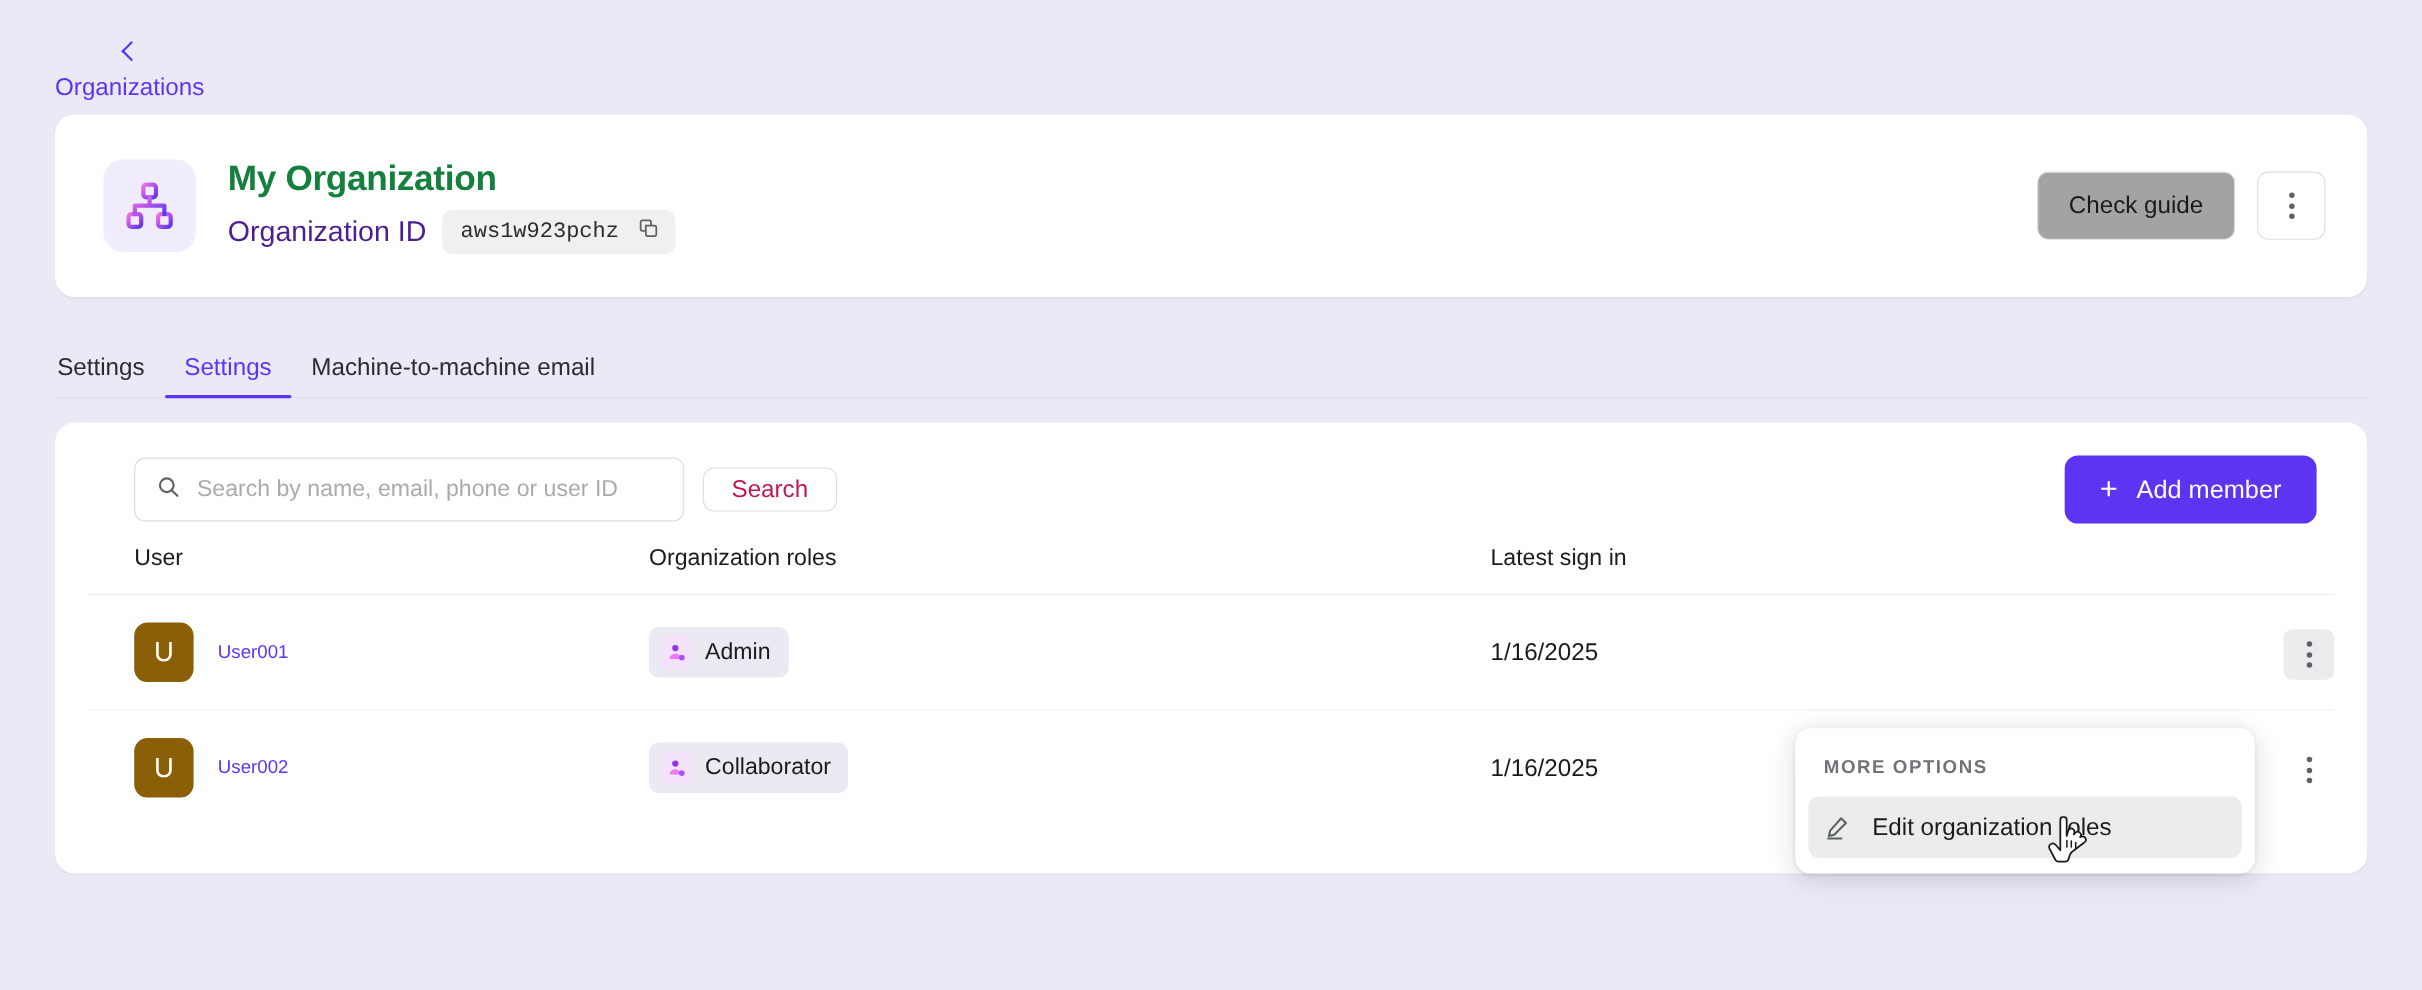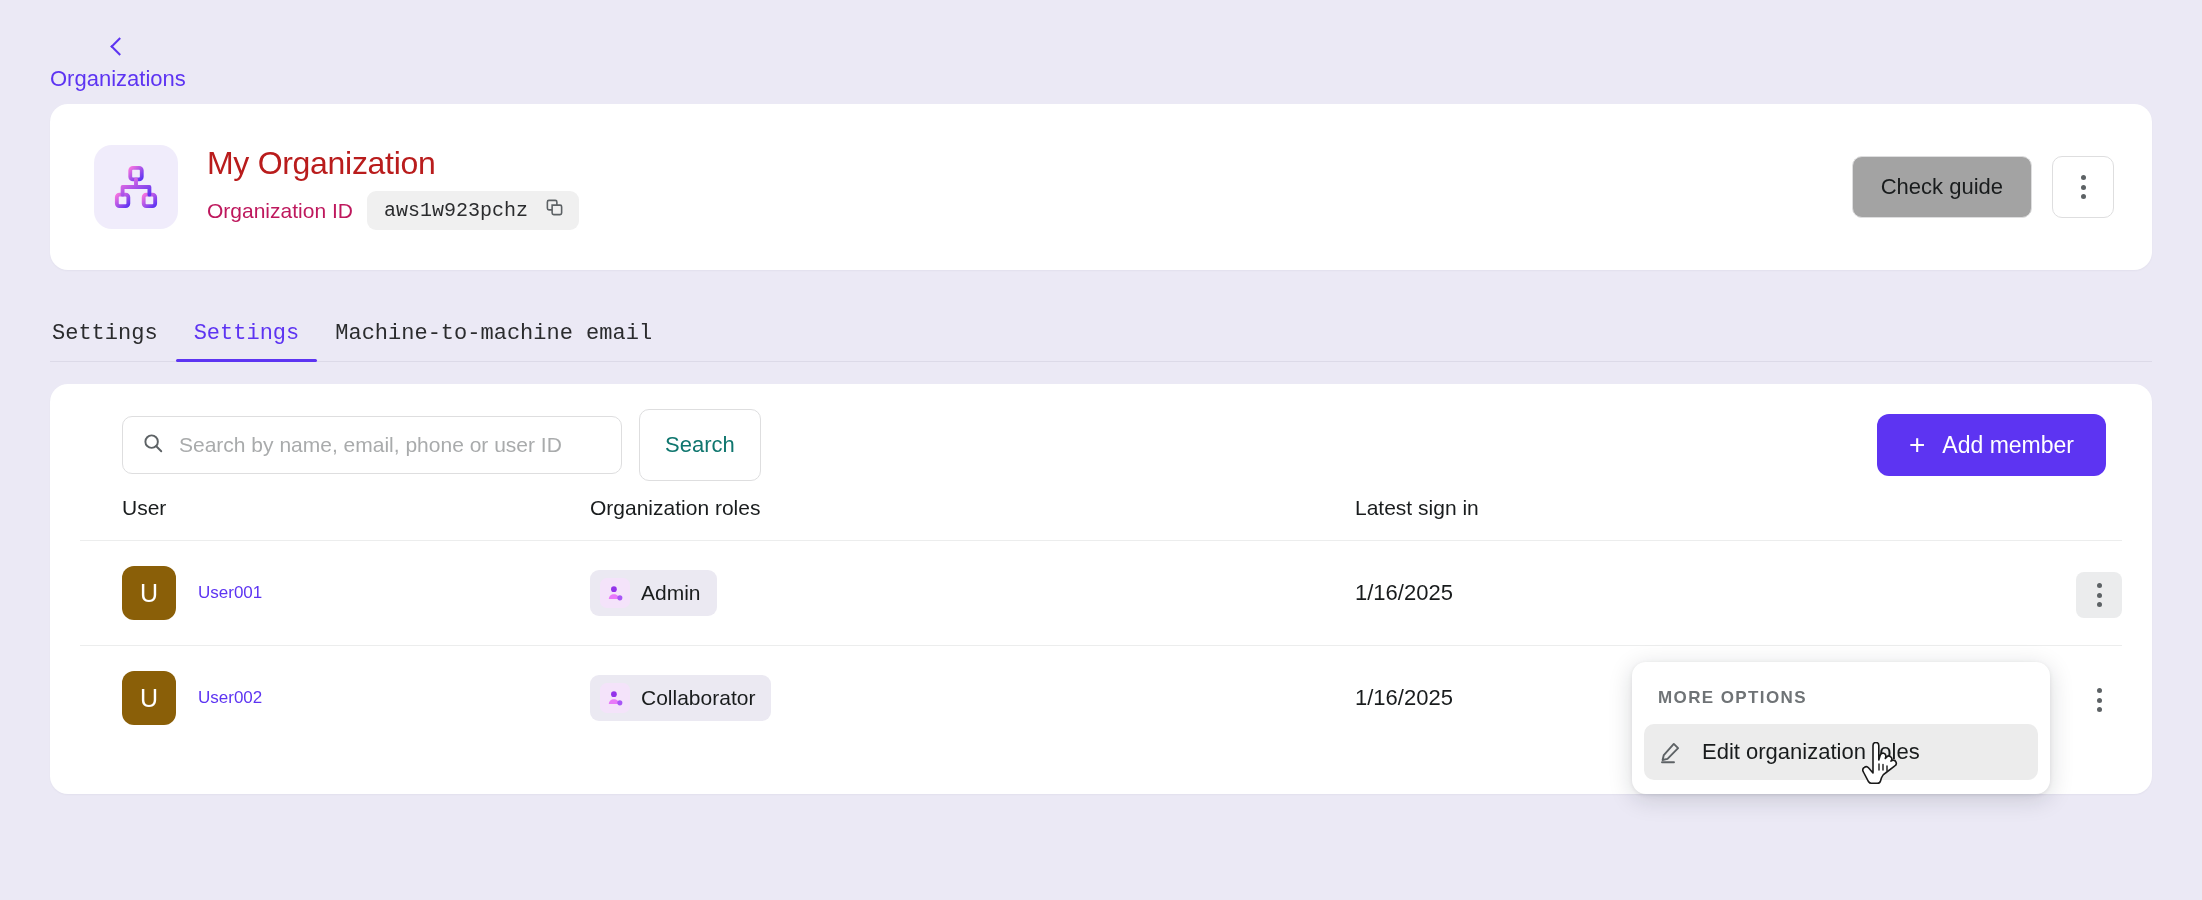--- a/index.html
+++ b/index.html
@@ -57,34 +57,34 @@
   .org-avatar {
     width: 84px; height: 84px;
     border-radius: 18px;
     background: #f0ecfb;
     display: flex; align-items: center; justify-content: center;
     flex: 0 0 auto;
   }
   .org-info { margin-left: 29px; flex: 1 1 auto; }
   .org-title {
     font-size: 32px;
-    font-weight: normal;
+    font-weight: bold;
     letter-spacing: -0.3px;
     line-height: 1.2;
-    color: #b91c1c;
+    color: #15803d;
   }
   .org-id-row {
     display: flex;
     align-items: center;
     gap: 14px;
     margin-top: 9px;
   }
   .org-id-label {
-    font-size: 21px;
-    color: #be185d;
+    font-size: 26px;
+    color: #4c1d95;
   }
   .org-id-chip {
     display: inline-flex;
     align-items: center;
     gap: 17px;
     background: #f0f0f0;
     border-radius: 9px;
     padding: 7px 15px 7px 17px;
     font-family: "Liberation Mono", monospace;
     font-size: 20px;
@@ -131,21 +131,20 @@
   }
 
   
   .tabs {
     margin: 34px 50px 0 50px;
     display: flex;
     align-items: flex-end;
     gap: 0;
     border-bottom: 1px solid #dcdae8;
     height: 58px;
-    font-family: Liberation Mono, monospace;
   }
   .tab {
     font-size: 22px;
     color: #2b2c2e;
     padding: 0 18px 16px 18px;
     cursor: pointer;
     position: relative;
     line-height: 1;
   }
   .tab:first-child { padding-left: 2px; }
@@ -197,24 +196,24 @@
   .search-icon-pos {
     position: absolute;
     left: 20px; top: 50%;
     transform: translateY(-50%);
     pointer-events: none;
   }
   .btn-search {
     background: #ffffff;
     border: 1px solid #dededf;
     border-radius: 10px;
-    height: 72px;
+    height: 40px;
     padding: 0 25px;
     font-size: 22px;
-    color: #0f766e;
+    color: #be185d;
     font-family: "Liberation Sans", sans-serif;
     cursor: pointer;
   }
   .spacer { flex: 1 1 auto; }
   .btn-primary {
     background: #5d34f2;
     border: none;
     border-radius: 12px;
     height: 62px;
     padding: 0 32px;

